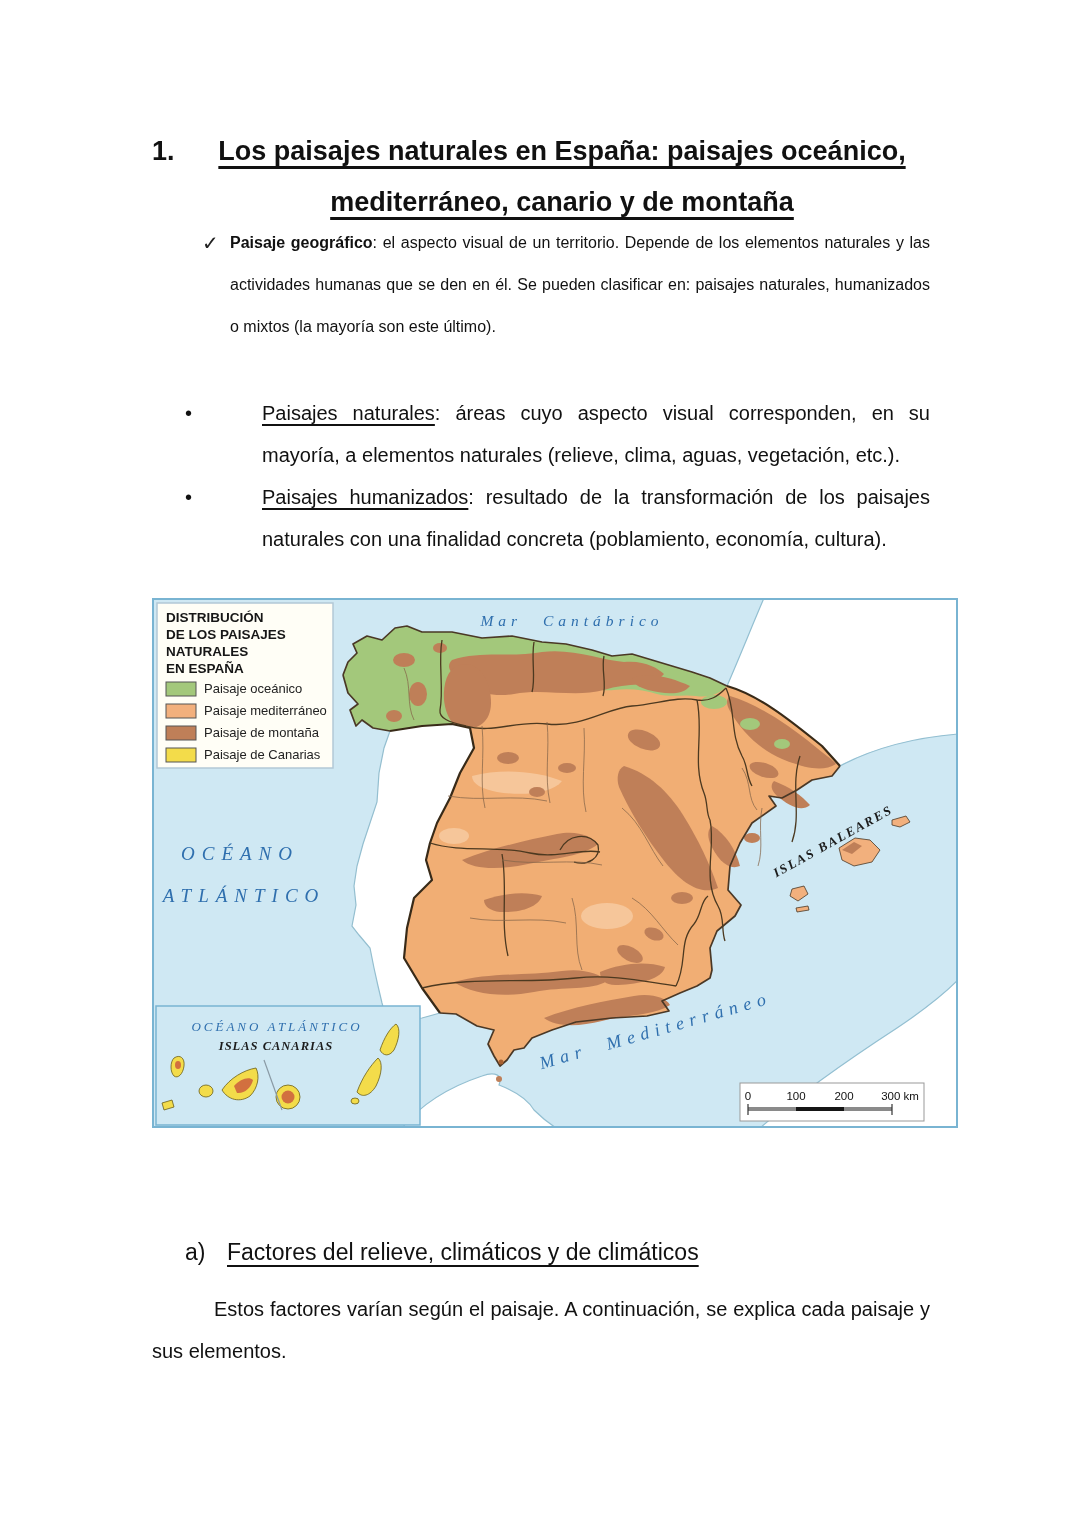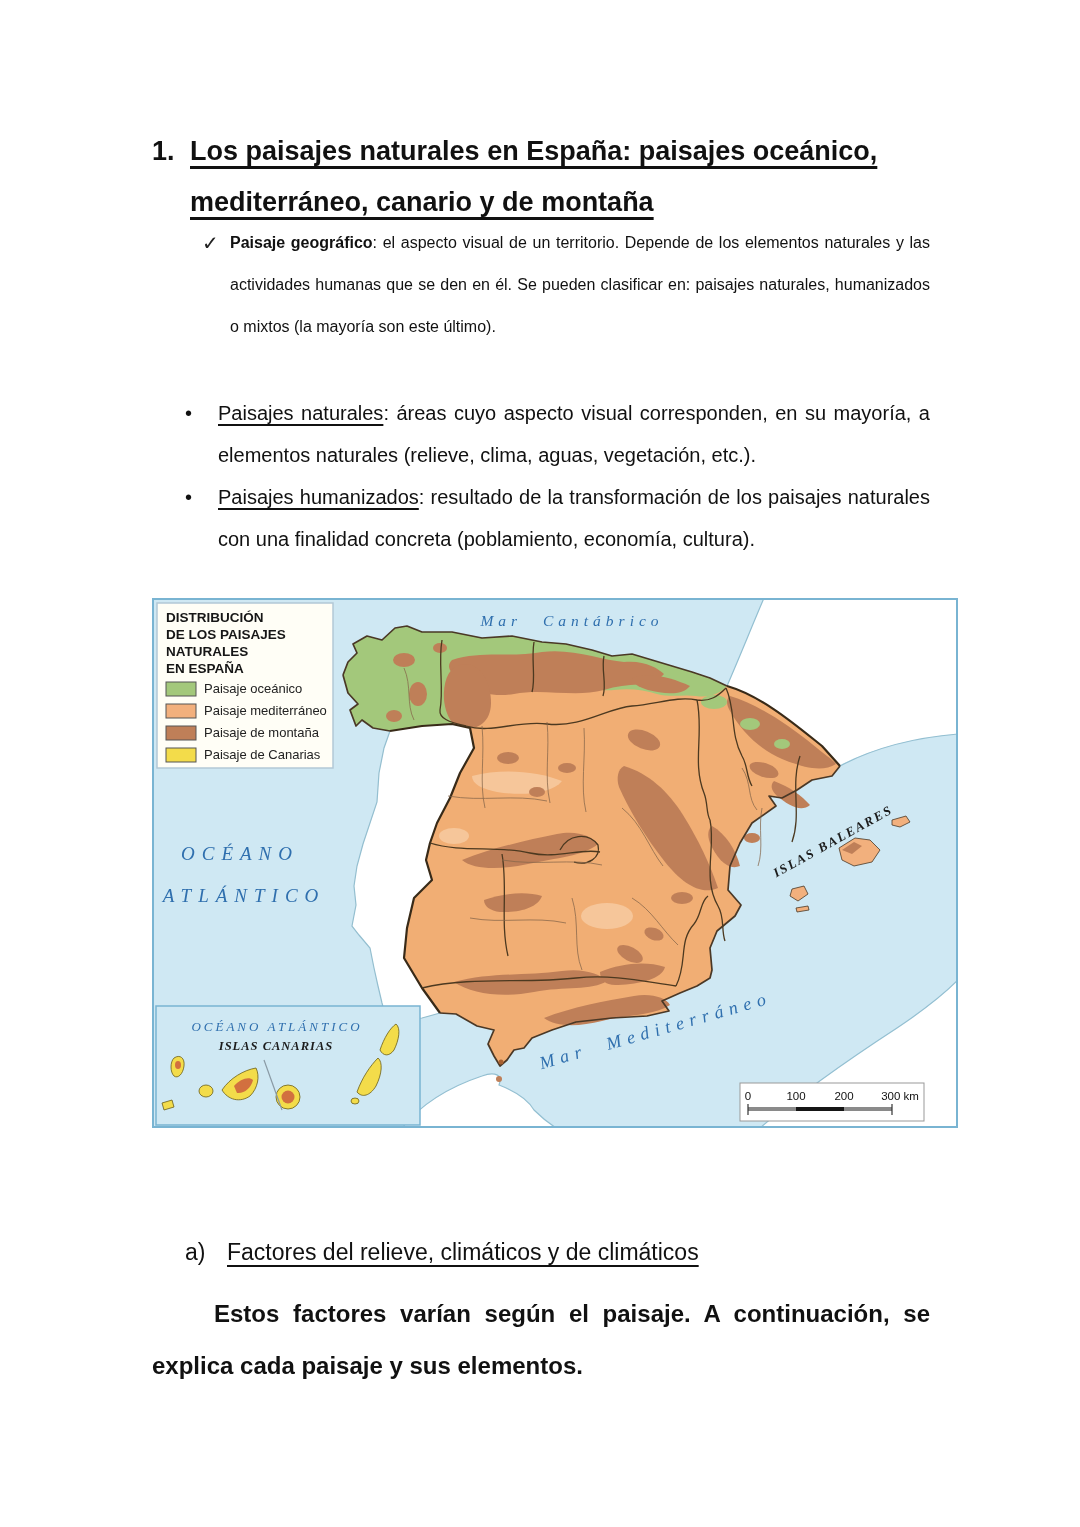--- a/index.html
+++ b/index.html
@@ -6,41 +6,41 @@
   html,body { background:#ffffff; }
   body {
     width:1080px; height:1527px; position:relative; overflow:hidden;
     font-family:"Liberation Sans", sans-serif; color:#111;
   }
   .abs { position:absolute; }
   
   .title-block { left:152px; top:126px; width:782px; display:flex; }
   .title-num { font-size:27px; font-weight:bold; line-height:51px; width:38px; flex:0 0 38px; }
   .title-text { font-size:27px; font-weight:bold; line-height:51px;
-    text-decoration:underline; text-decoration-thickness:2.5px; text-underline-offset:6px; }
+    text-decoration:underline; text-decoration-thickness:2.5px; text-underline-offset:6px;text-align:center; }
   
   .check-block { left:152px; top:222px; width:778px; display:flex; }
   .check-marker { width:28px; flex:0 0 28px; margin-left:50px; font-size:20px; line-height:42px; color:#222; }
   .check-text { font-size:16px; line-height:42px; text-align:justify; flex:1; }
   .check-text b { font-weight:bold; }
   
   .bullet-block { left:152px; width:778px; display:flex; }
   .b1 { top:392px; } .b2 { top:476px; }
   .bullet-marker { width:33px; flex:0 0 33px; margin-left:33px; font-size:20px; line-height:42px; }
-  .bullet-text { font-size:20px; line-height:42px; text-align:justify; flex:1; }
+  .bullet-text { font-size:20px; line-height:42px; text-align:justify; flex:1;margin-left:44px; }
   .u { text-decoration:underline; text-decoration-thickness:1.5px; text-underline-offset:4px; }
   
   .map-wrap { left:152px; top:598px; width:806px; height:530px; }
   
   .section-a { left:152px; top:1234px; width:782px; display:flex; }
   .section-a-prefix { font-size:23px; line-height:36px; width:42px; flex:0 0 42px; margin-left:33px; }
   .section-a-heading { font-size:23px; line-height:36px;
     text-decoration:underline; text-decoration-thickness:2px; text-underline-offset:5px; }
-  .closing-para { left:152px; top:1288px; width:778px; font-size:24px; line-height:52px;
-    text-align:justify; text-indent:62px;font-weight:bold; }
+  .closing-para { left:152px; top:1288px; width:778px; font-size:20px; line-height:42px;
+    text-align:justify; text-indent:62px; }
   
   .sea-label { font-family:"Liberation Serif", serif; font-style:italic; fill:#2f6fae; }
   .island-label { font-family:"Liberation Serif", serif; font-style:italic; font-weight:bold; fill:#1c1c1c; }
   .legend-title { font-family:"Liberation Sans", sans-serif; font-weight:bold; font-size:13.5px; fill:#161616; }
   .legend-label { font-family:"Liberation Sans", sans-serif; font-size:13px; fill:#222; }
   .scale-label { font-family:"Liberation Sans", sans-serif; font-size:11.5px; fill:#111; }
 </style>
 </head>
 <body>
 

